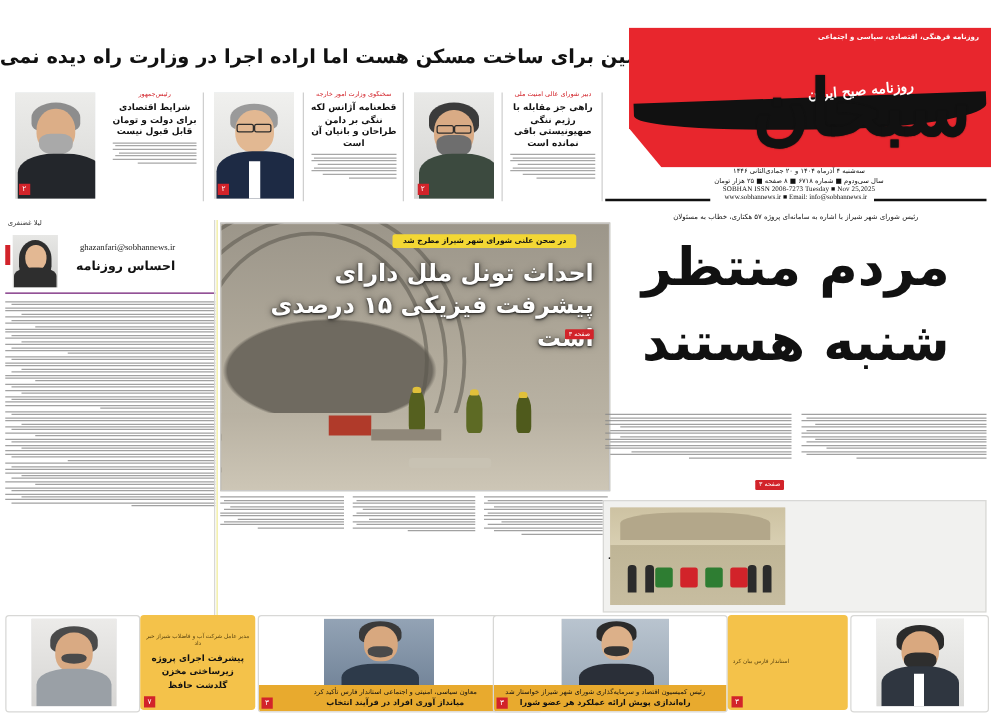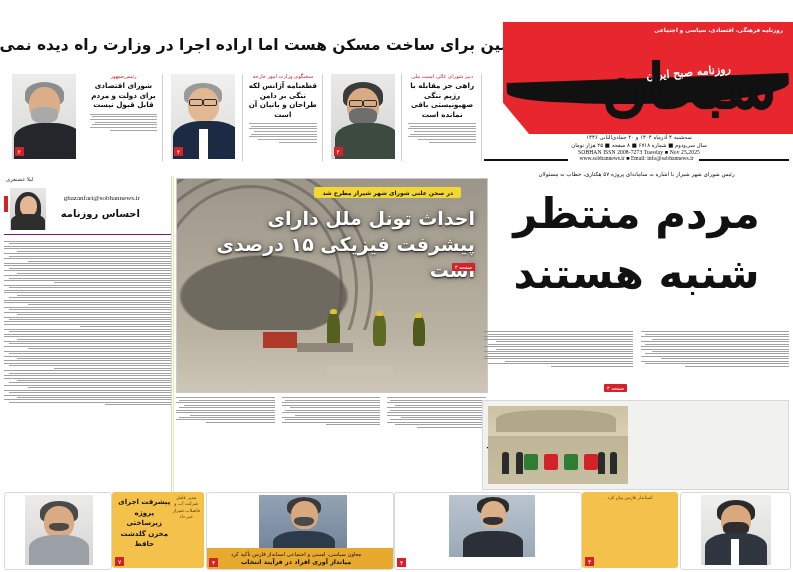--- a/index.html
+++ b/index.html
@@ -196,21 +196,21 @@
     position:absolute;left:0;right:0;bottom:0;background:#e8aa2e;color:#111;
     font-size:5.4px;line-height:8px;padding:2px 12px 2px 4px;box-sizing:border-box;text-align:center;
   }
   .cell .cap b{display:block;font-size:6.4px;line-height:9px;}
   .cell .num{
     position:absolute;left:2px;bottom:2px;background:#d2232a;color:#fff;
     font-size:6px;line-height:9px;width:9px;text-align:center;z-index:3;
   }
   .yellowbox{
     position:absolute;top:0;height:76px;background:#f4c24a;border-radius:3px;
-    display:flex;flex-direction:row;align-items:flex-start;justify-content:center;
+    display:flex;flex-direction:column;align-items:flex-end;justify-content:center;
     padding:3px 4px;box-sizing:border-box;
   }
   .yellowbox .kick{font-size:4.6px;line-height:6.4px;text-align:center;color:#5a4410;}
   .yellowbox .hl{font-size:7px;font-weight:bold;line-height:10.5px;text-align:center;margin-top:2px;}
   .yellowbox .num{
     position:absolute;left:3px;bottom:2px;background:#d2232a;color:#fff;
     font-size:6px;line-height:9px;width:9px;text-align:center;
   }
 </style>
 </head>
@@ -306,21 +306,21 @@
           <div class="body" style="left:2px;width:60px;height:38px;background:#1d2a44;"></div>
           <div style="position:absolute;left:28px;bottom:0;width:9px;height:30px;background:#fff;"></div>
         </div>
         <span class="num">۲</span>
       </div>
       <span class="sep"></span>
     </div>
 
     <div class="teaser">
       <div class="kick rtl">رئیس‌جمهور</div>
-      <div class="hl rtl">شورای اقتصادی برای دولت و مردم قابل قبول نیست</div>
+      <div class="hl rtl">شرایط اقتصادی برای دولت و تومان قابل قبول نیست</div>
       <div class="body lines tight">
         <i class="s1"></i>
           <i class="s2"></i>
           <i class="s1"></i>
           <i class="s3"></i>
           <i class="s2"></i>
           <i class="s1"></i>
           <i class="s5"></i>
       </div>
       <span class="sep"></span>
@@ -571,21 +571,21 @@
         </div>
       </div>
     </div>
 
     <div class="yellowbox" style="left:108px;width:92px;">
       <div class="kick rtl">مدیر عامل شرکت آب و فاضلاب شیراز خبر داد</div>
       <div class="hl rtl">پیشرفت اجرای پروژه زیرساختی مخزن گلدشت حافظ</div>
       <span class="num">۷</span>
     </div>
 
-    <div class="cell" style="left:202px;width:186px;">
+    <div class="cell" style="left:202px;width:186px;padding-left:40px;">
       <div class="pic" style="left:52px;width:88px;height:62px;">
         <div class="face">
           <div class="bg" style="background:linear-gradient(180deg,#93a3b5,#6f8196);"></div>
           <div class="hair" style="left:28px;top:2px;width:34px;height:18px;background:#3a3a3a;"></div>
           <div class="head" style="left:32px;top:6px;width:27px;height:28px;background:#d8a87f;"></div>
           <div class="beard" style="left:35px;top:22px;width:20px;height:9px;background:#4a4a4a;"></div>
           <div class="body" style="left:14px;width:62px;height:26px;background:#2d3a4a;"></div>
         </div>
       </div>
       <div class="cap rtl">
@@ -597,20 +597,24 @@
 
     <div class="cell" style="left:390px;width:186px;">
       <div class="pic" style="left:54px;width:86px;height:62px;">
         <div class="face">
           <div class="bg" style="background:linear-gradient(180deg,#b9c4cf,#9aa8b6);"></div>
           <div class="hair" style="left:28px;top:2px;width:32px;height:17px;background:#2b2b2b;"></div>
           <div class="head" style="left:32px;top:6px;width:25px;height:27px;background:#dcb089;"></div>
           <div class="beard" style="left:34px;top:22px;width:20px;height:8px;background:#333;"></div>
           <div class="body" style="left:14px;width:60px;height:26px;background:#2a2f38;"></div>
         </div>
+      </div>
+      <div class="cap rtl">
+        <span>رئیس کمیسیون اقتصاد و سرمایه‌گذاری شورای شهر شیراز خواستار شد</span>
+        <b>راه‌اندازی پویش ارائه عملکرد هر عضو شورا</b>
       </div>
       <span class="num">۳</span>
     </div>
 
     <div class="yellowbox" style="left:578px;width:96px;">
       <div class="kick rtl">استاندار فارس بیان کرد</div>
       <span class="num">۳</span>
     </div>
 
     <div class="cell" style="left:676px;width:109px;">

